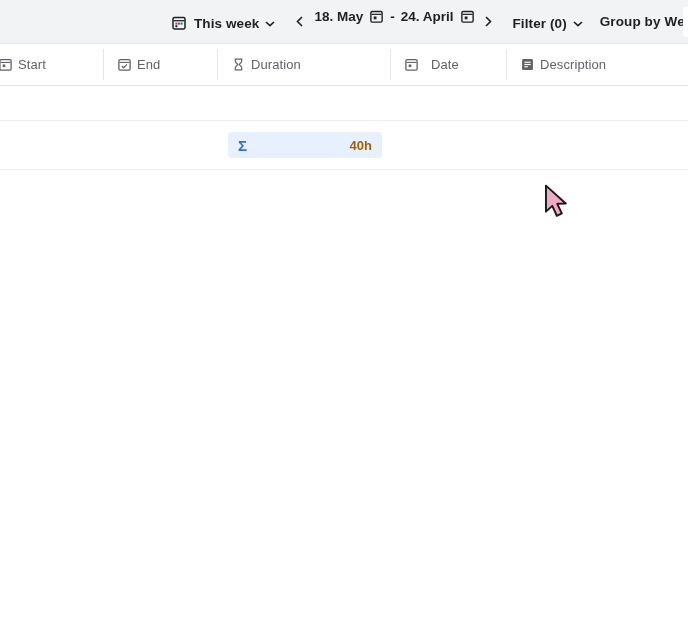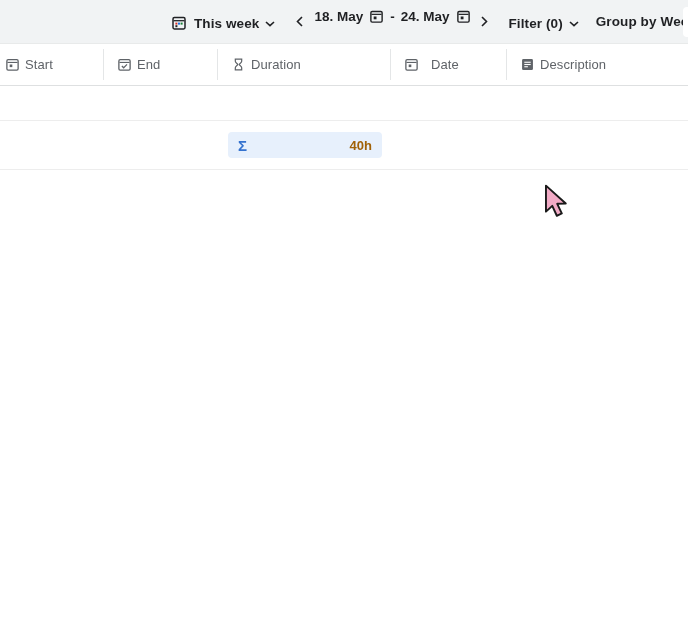--- a/index.html
+++ b/index.html
@@ -45,21 +45,21 @@
   }
   .th {
     position:relative;
     display:flex; align-items:center;
     padding-left:14px;
     color:#5f6368;
     font-size:13px;
   }
   .th .icon { display:flex; align-items:center; margin-right:5px; color:#5f6368; }
   .th-label { font-size:13px; color:#5f6368; letter-spacing:.1px; }
-  .th-start { width:103px; padding-left:7px; }
+  .th-start { width:103px; padding-left:0; }
   .th-start .icon { margin-left:-2px; }
   .th-end { width:114px; }
   .th-duration { width:173px; }
   .th-date { width:116px;gap:7px; }
   .th-desc { flex:1; }
   .col-divider {
     position:absolute; left:0; top:5px; bottom:5px; width:1px;
     background:#e4e6e7;
   }
 
@@ -121,21 +121,21 @@
     <span class="gap-sm" style="display:flex;">
       <span>
         <svg width="15" height="15" viewBox="0 0 16 16">
           <rect x="2" y="2.6" width="12" height="11.4" rx="1.4" fill="none" stroke="#202124" stroke-width="1.5"></rect>
           <line x1="2.6" y1="5.7" x2="13.4" y2="5.7" stroke="#202124" stroke-width="1.3"></line>
           <rect x="5" y="8" width="3" height="3" fill="#202124"></rect>
         </svg>
       </span>
     </span>
     <span class="sep">-</span>
-    <span class="date-text">24. May</span>
+    <span class="date-text">24. April</span>
     <span class="gap-sm" style="display:flex;">
       <span>
         <svg width="15" height="15" viewBox="0 0 16 16">
           <rect x="2" y="2.6" width="12" height="11.4" rx="1.4" fill="none" stroke="#202124" stroke-width="1.5"></rect>
           <line x1="2.6" y1="5.7" x2="13.4" y2="5.7" stroke="#202124" stroke-width="1.3"></line>
           <rect x="5" y="8" width="3" height="3" fill="#202124"></rect>
         </svg>
       </span>
     </span>
     <span class="navbtn" style="margin-left:6px;">

